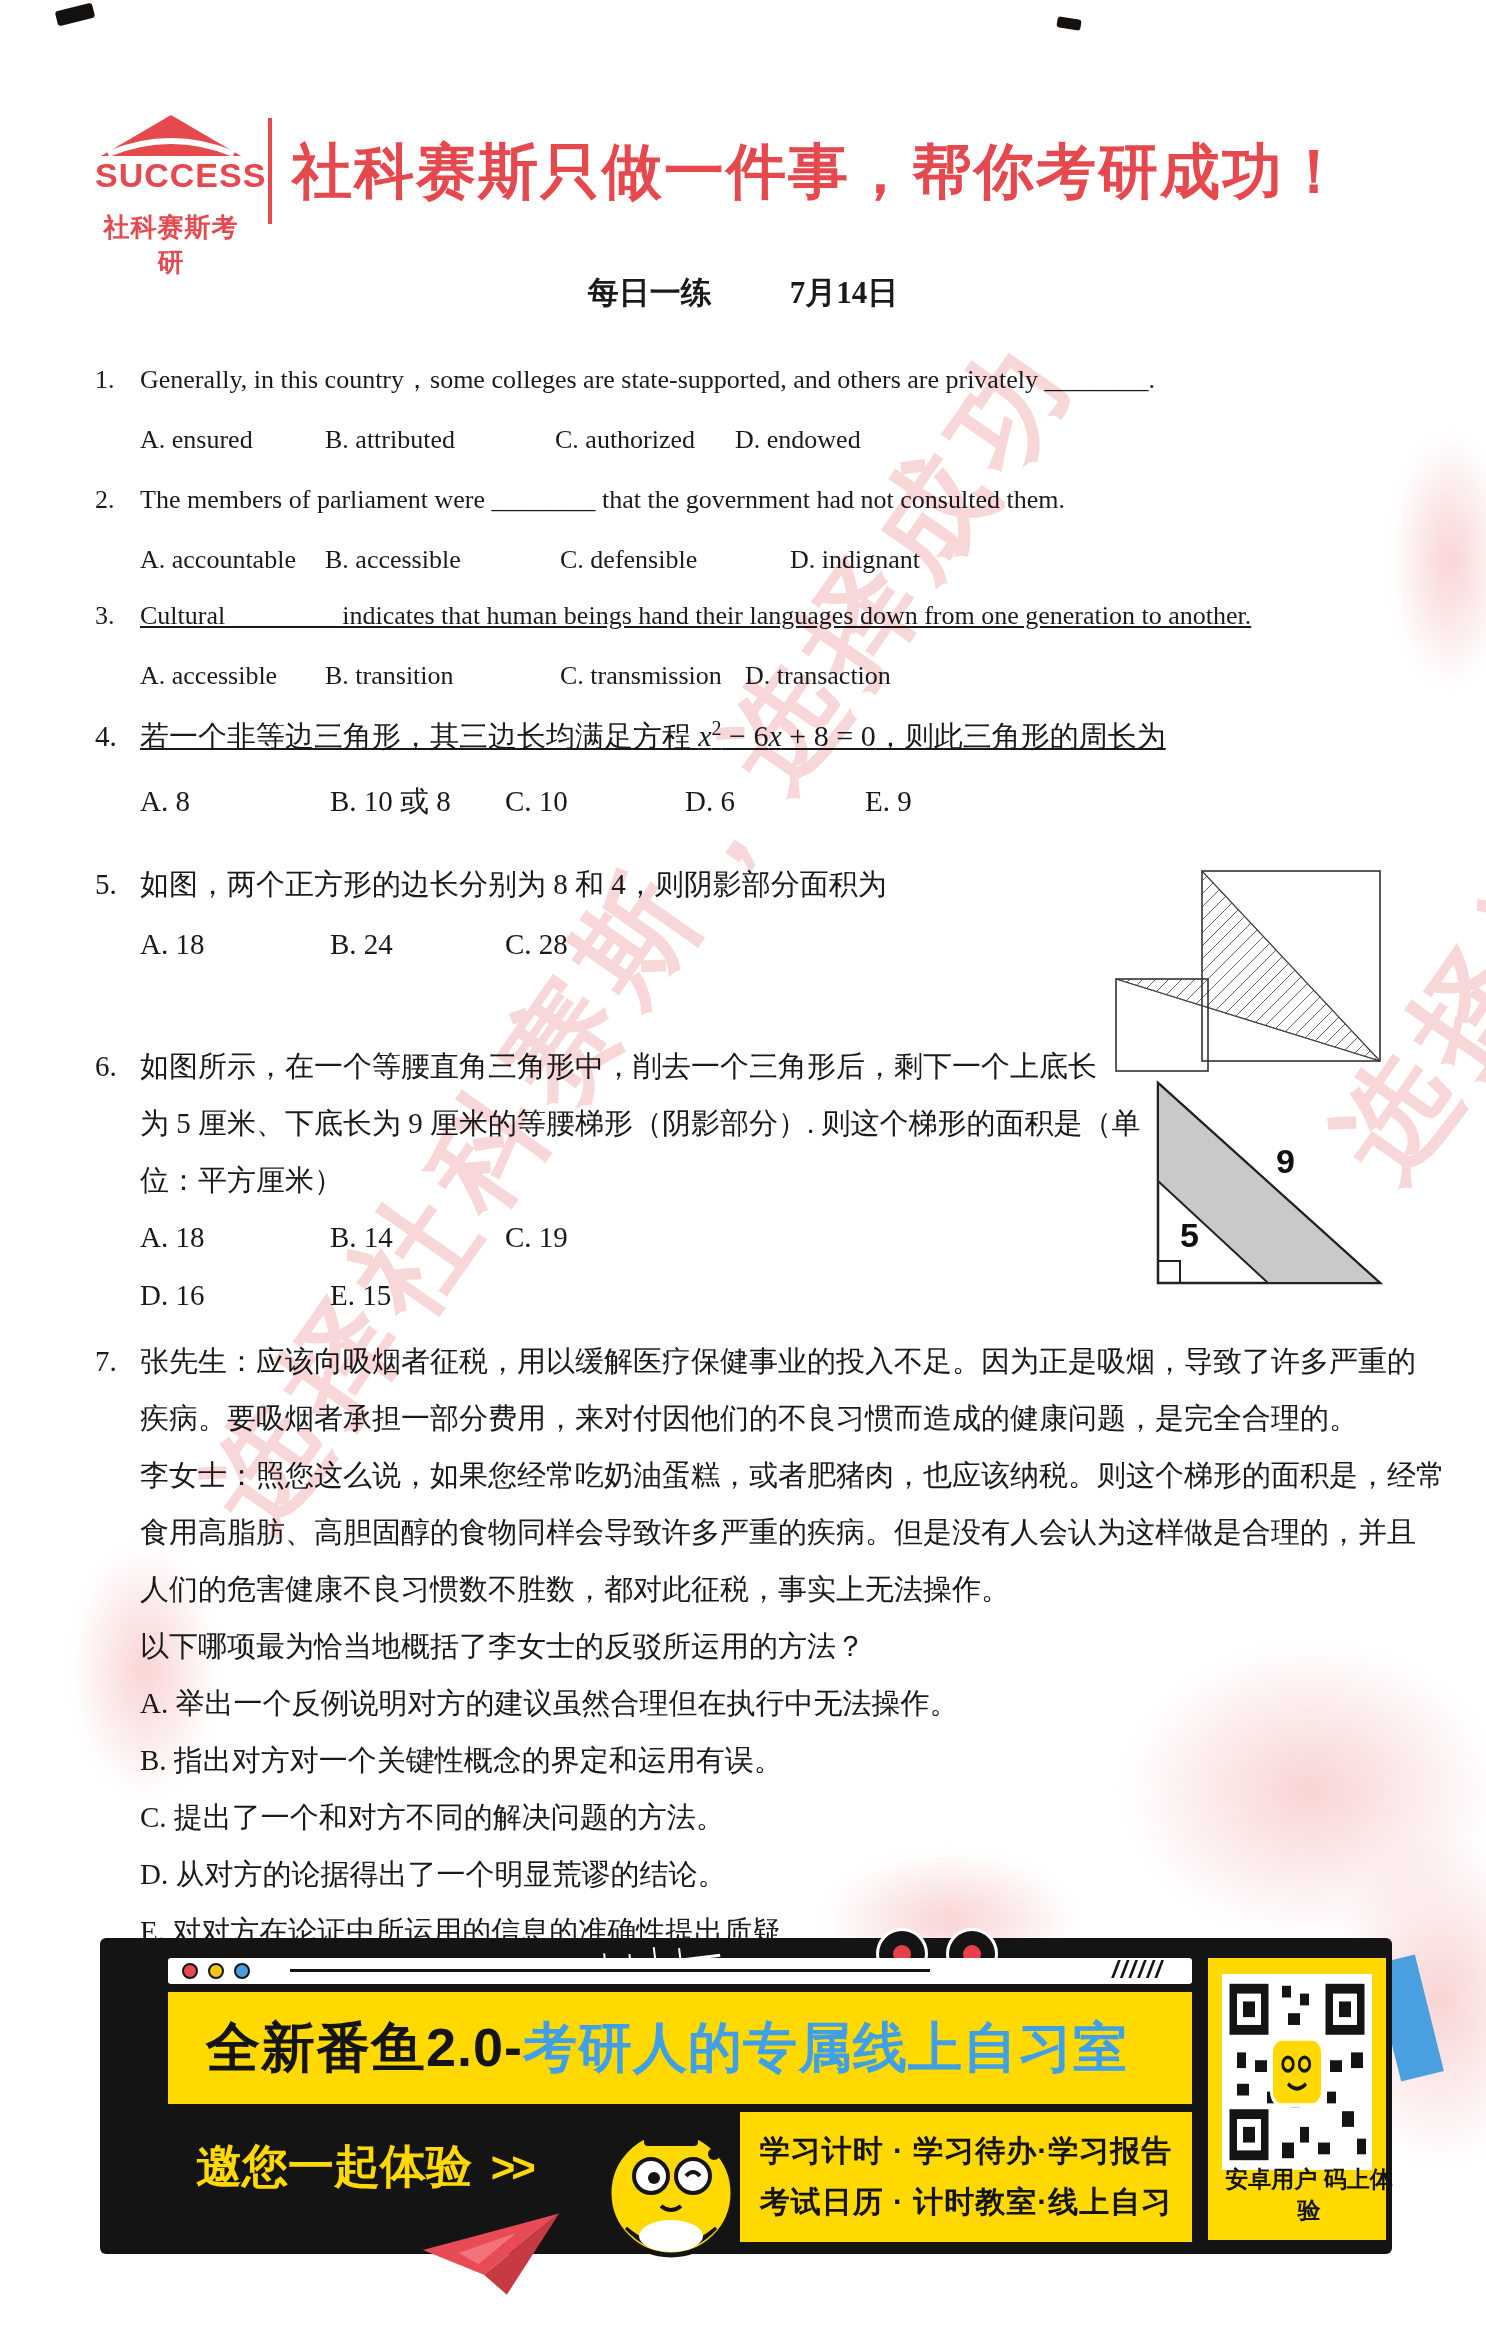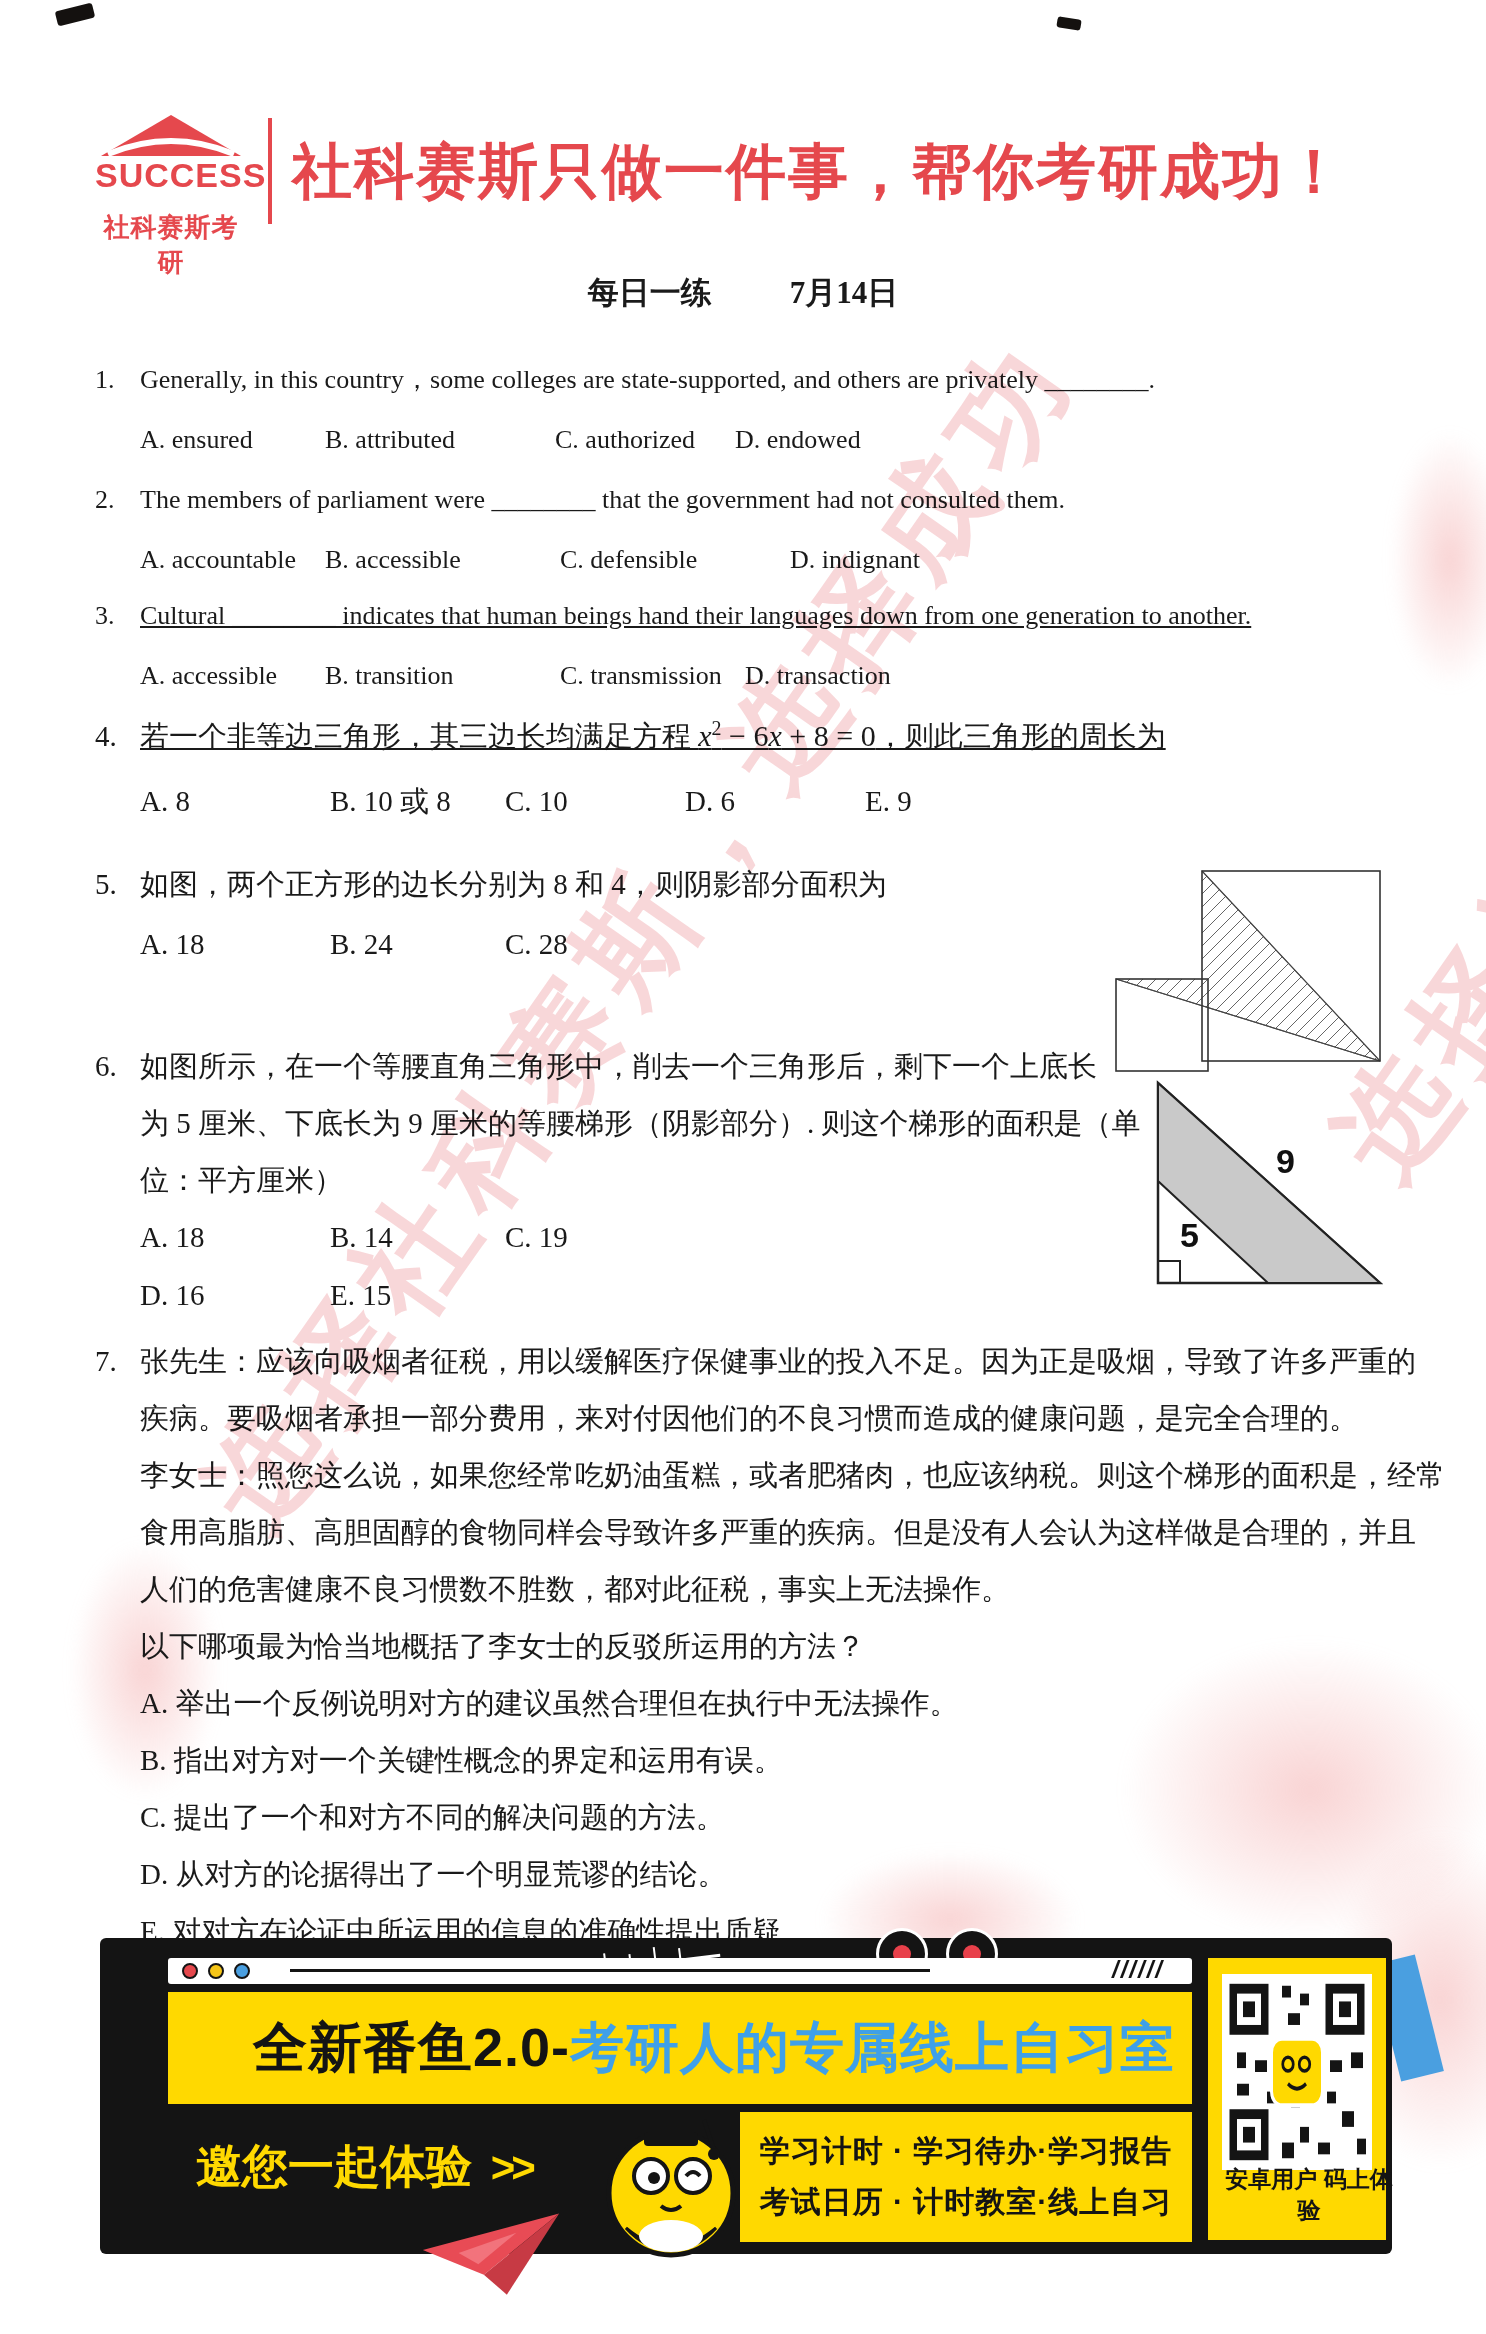--- a/index.html
+++ b/index.html
@@ -66,21 +66,21 @@
   .titlebar{left:168px;top:1958px;width:1024px;height:26px;background:#ffffff;border-radius:3px;z-index:4;}
   .dot{position:absolute;top:5px;width:16px;height:16px;border-radius:50%;border:2px solid #141414;box-sizing:border-box;}
   .dot-red{left:14px;background:#e5484d;}
   .dot-yellow{left:40px;background:#f5c518;}
   .dot-blue{left:66px;background:#4a9fe0;}
   .tb-line{position:absolute;left:122px;top:11px;width:640px;height:3px;background:#141414;}
   .tb-slashes{position:absolute;right:28px;top:-2px;font-family:"Liberation Sans",sans-serif;
               font-weight:900;font-size:24px;color:#141414;font-style:italic;letter-spacing:2px;}
   .banner-main{left:168px;top:1992px;width:1024px;height:112px;background:#ffd900;z-index:4;
                display:flex;align-items:center;padding-left:38px;box-sizing:border-box;}
-  .banner-title{font-family:"Liberation Sans",sans-serif;font-weight:900;font-size:54px;letter-spacing:1px;white-space:nowrap;margin-left:47px;}
+  .banner-title{font-family:"Liberation Sans",sans-serif;font-weight:900;font-size:54px;letter-spacing:1px;white-space:nowrap;}
   .bt-black{color:#141414;}
   .bt-blue{color:#3fa0e8;}
   .invite{left:196px;top:2136px;z-index:4;font-family:"Liberation Sans",sans-serif;font-weight:900;
           font-size:46px;color:#ffd900;white-space:nowrap;}
   .invite .arrows{font-size:42px;font-style:italic;margin-left:18px;letter-spacing:-4px;}
   .features{left:740px;top:2112px;width:452px;height:130px;background:#ffd900;z-index:4;
             display:flex;flex-direction:column;justify-content:center;align-items:center;gap:10px;}
   .fline{font-family:"Liberation Sans",sans-serif;font-weight:900;font-size:30px;color:#141414;
          letter-spacing:1px;white-space:nowrap;}
   .qr-section{left:1208px;top:1958px;width:178px;height:282px;background:#ffd900;z-index:4;}

